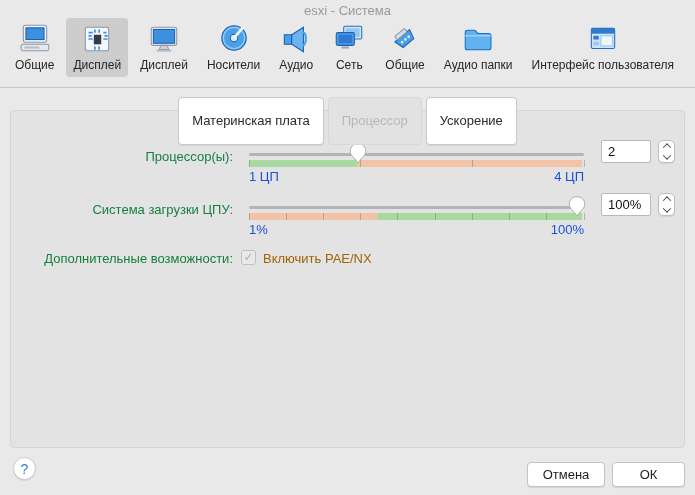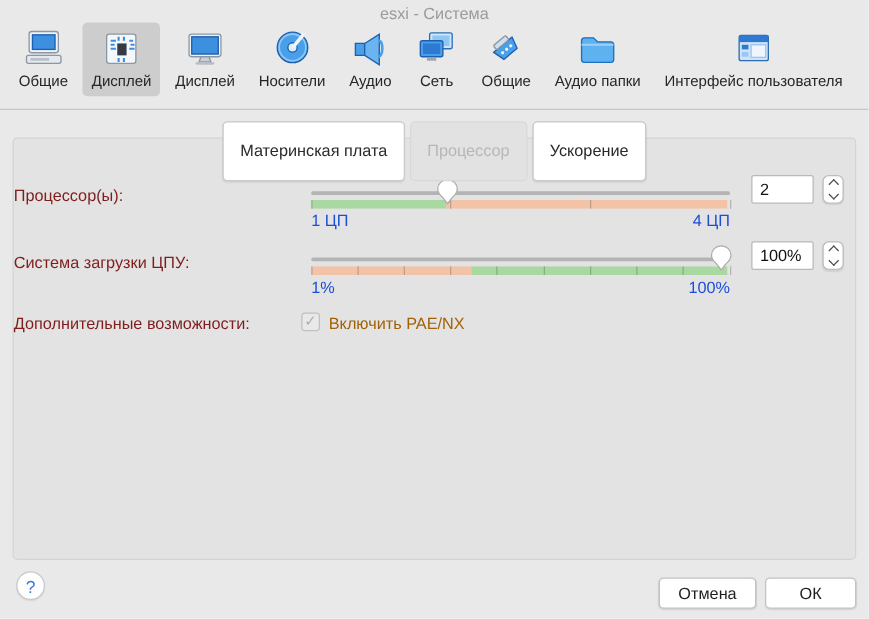--- a/index.html
+++ b/index.html
@@ -26,21 +26,21 @@
   .tabs { position:absolute; top:97px; left:0; right:0; display:flex; justify-content:center; gap:4px; z-index:3; }
   .tab { height:22px; line-height:22px; padding:12px 13px; background:#ffffff;
          border:1px solid #c9c9c9; border-radius:4px; font-size:13px; color:#2a2a2a;
          box-shadow:0 1px 1px rgba(0,0,0,.07); }
   .tab.selected { background:#e2e2e2; border-color:#d8d8d8; color:#b7b7b7; box-shadow:none; }
 
   
   .panel { position:absolute; left:10px; top:110px; width:673px; height:336px;
            background:#e3e3e3; border:1px solid #d4d4d4; border-radius:4px; z-index:1; }
 
-  .form-label { position:absolute; left:0; width:222px; text-align:left; color:#7f1d1d; white-space:nowrap; }
+  .form-label { position:absolute; left:0; width:222px; text-align:right; color:#15803d; white-space:nowrap; }
 
   .slider { position:absolute; left:238px; width:335px; height:46px; }
   .track { position:absolute; left:0; right:0; top:11px; height:3px; background:#b4b4b4; border-radius:2px; }
   .band  { position:absolute; left:0; right:2px; top:18px; height:7px; display:flex; overflow:hidden; }
   .seg   { height:100%; }
   .tick  { position:absolute; top:18px; width:1px; height:7px; background:rgba(80,80,80,.32); }
   .thumb { position:absolute; top:1px; width:17px; height:21px; transform:translateX(-50%); }
   .scale { position:absolute; top:27px; left:0; right:0; display:flex; justify-content:space-between;
            color:#1d4ed8; font-size:13px; }
 

